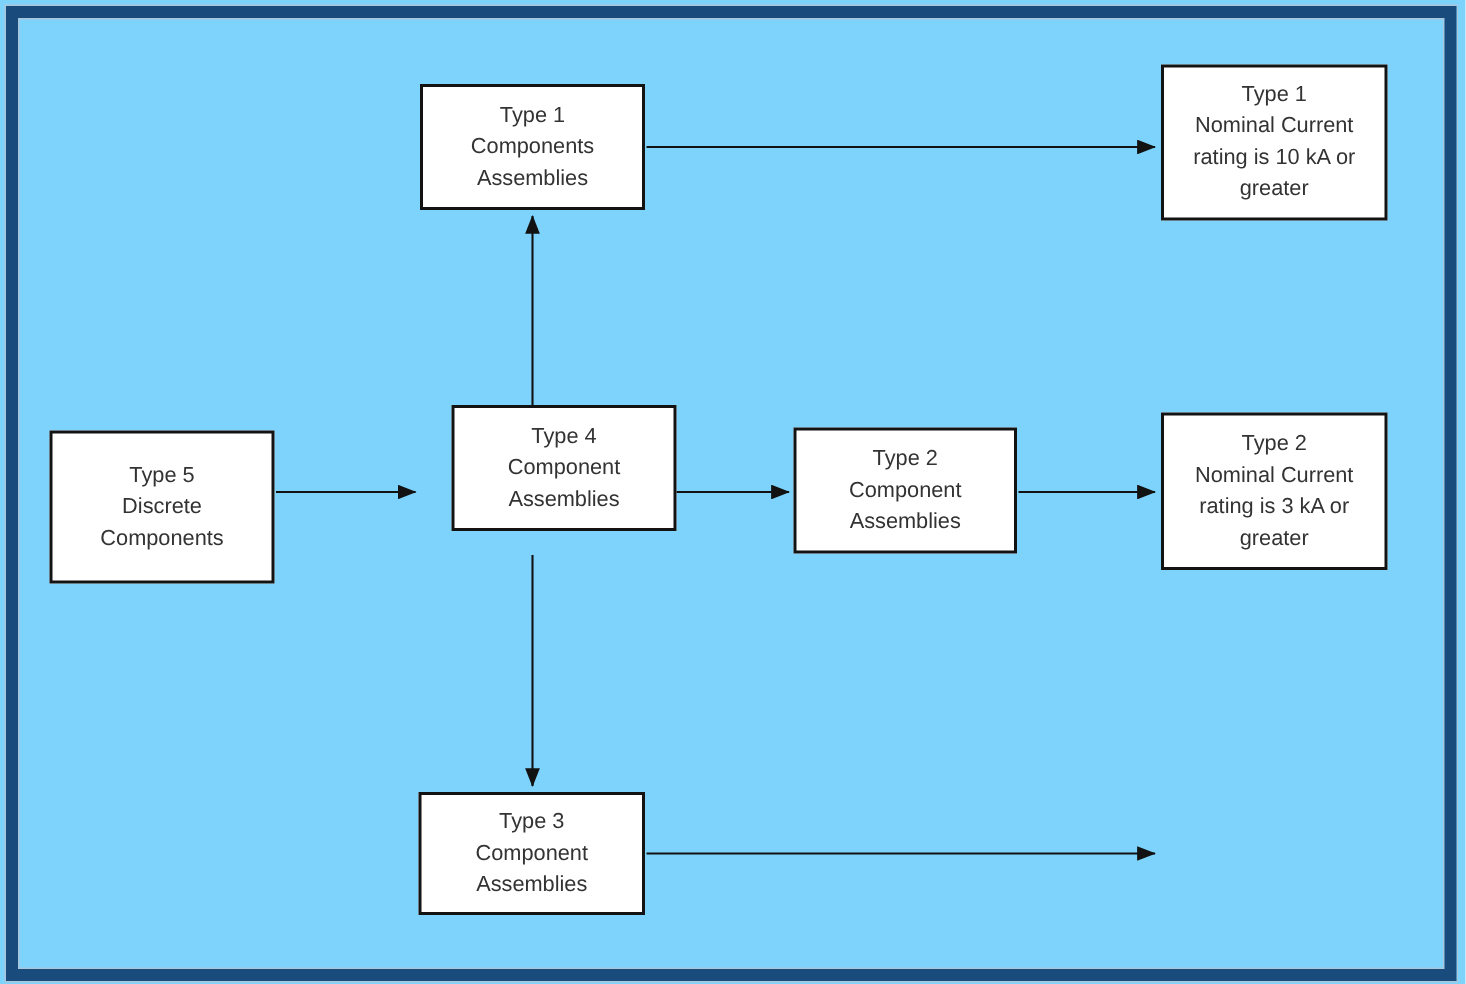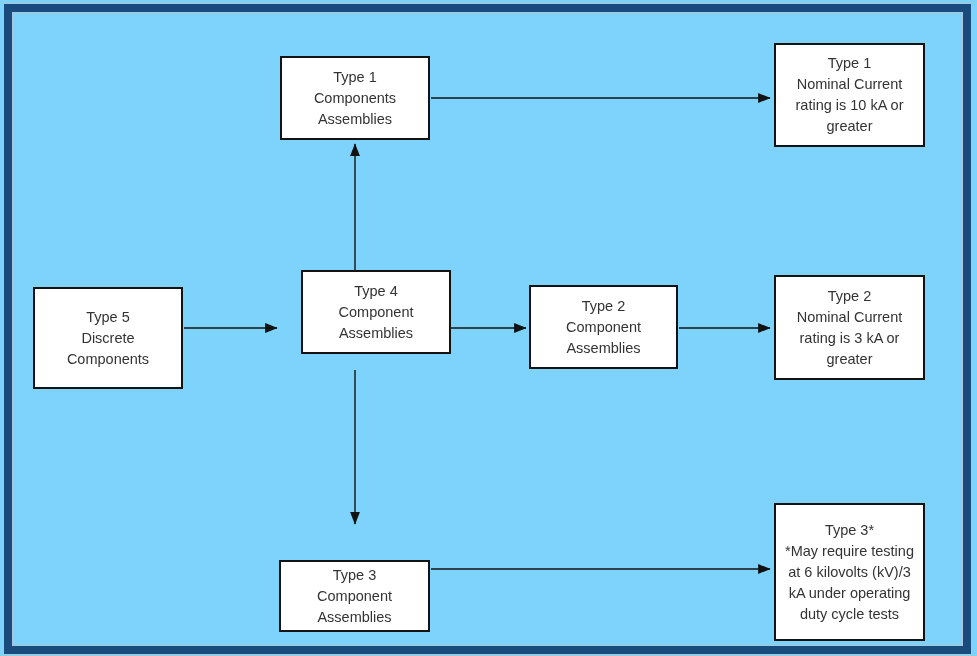--- a/index.html
+++ b/index.html
@@ -40,21 +40,21 @@
     font-size: 14.5px;
     line-height: 21px;
   }
   .node span { white-space: pre-line; display: block; padding: 0 2px; }
   .n-type1a { left: 280px; top: 56px;  width: 150px; height: 84px; }
   .n-type1n { left: 774px; top: 43px;  width: 151px; height: 104px; }
   .n-type5  { left: 33px;  top: 287px; width: 150px; height: 102px; }
   .n-type4  { left: 280px; top: 270px; width: 150px; height: 84px; margin-left: 21px; }
   .n-type2a { left: 529px; top: 285px; width: 149px; height: 84px; }
   .n-type2n { left: 774px; top: 275px; width: 151px; height: 105px; }
-  .n-type3a { left: 279px; top: 560px; width: 151px; height: 72px; align-items: center; }
+  .n-type3a { left: 279px; top: 528px; width: 151px; height: 82px; align-items: center; }
   .n-type3n { left: 774px; top: 503px; width: 151px; height: 138px; }
 </style>
 </head>
 <body>
 
 <div class="stage">
 
   <div class="frame"></div>
 
   <svg class="connectors" width="977" height="656" viewBox="0 0 977 656">
@@ -109,21 +109,14 @@
 rating is 3 kA or
 greater</span>
   </div>
 
   <div class="node n-type3a">
     <span>Type 3
 Component
 Assemblies</span>
   </div>
 
-  <div class="node n-type3n">
-    <span>Type 3*
-*May require testing
-at 6 kilovolts (kV)/3
-kA under operating
-duty cycle tests</span>
-  </div>
 
 </div>
 
 </body></html>

